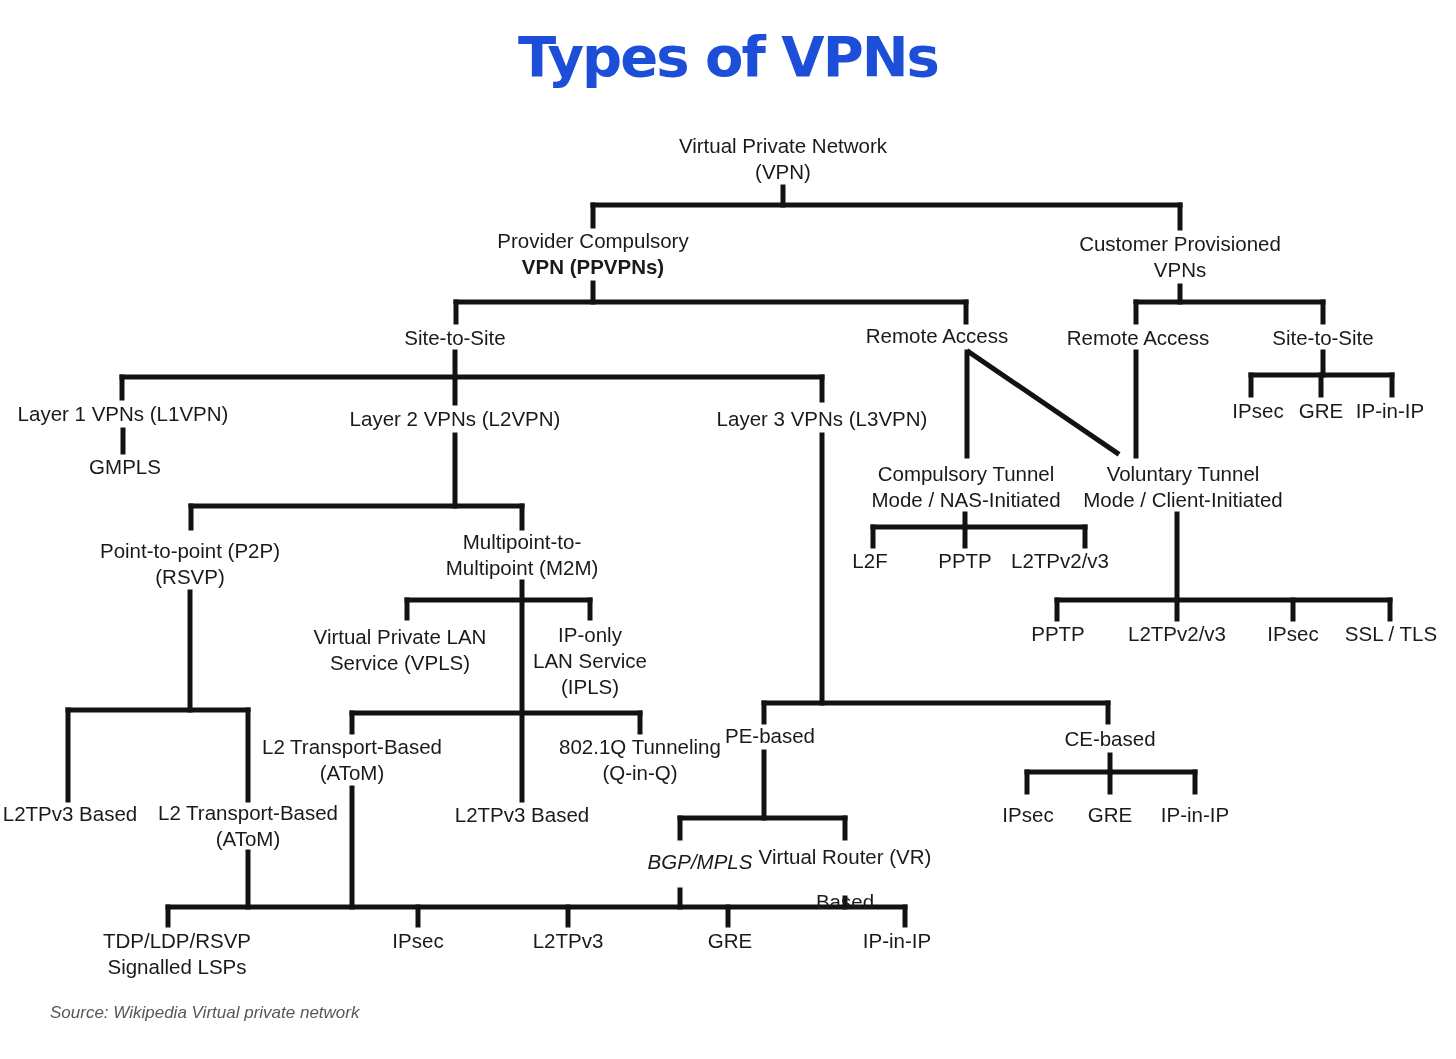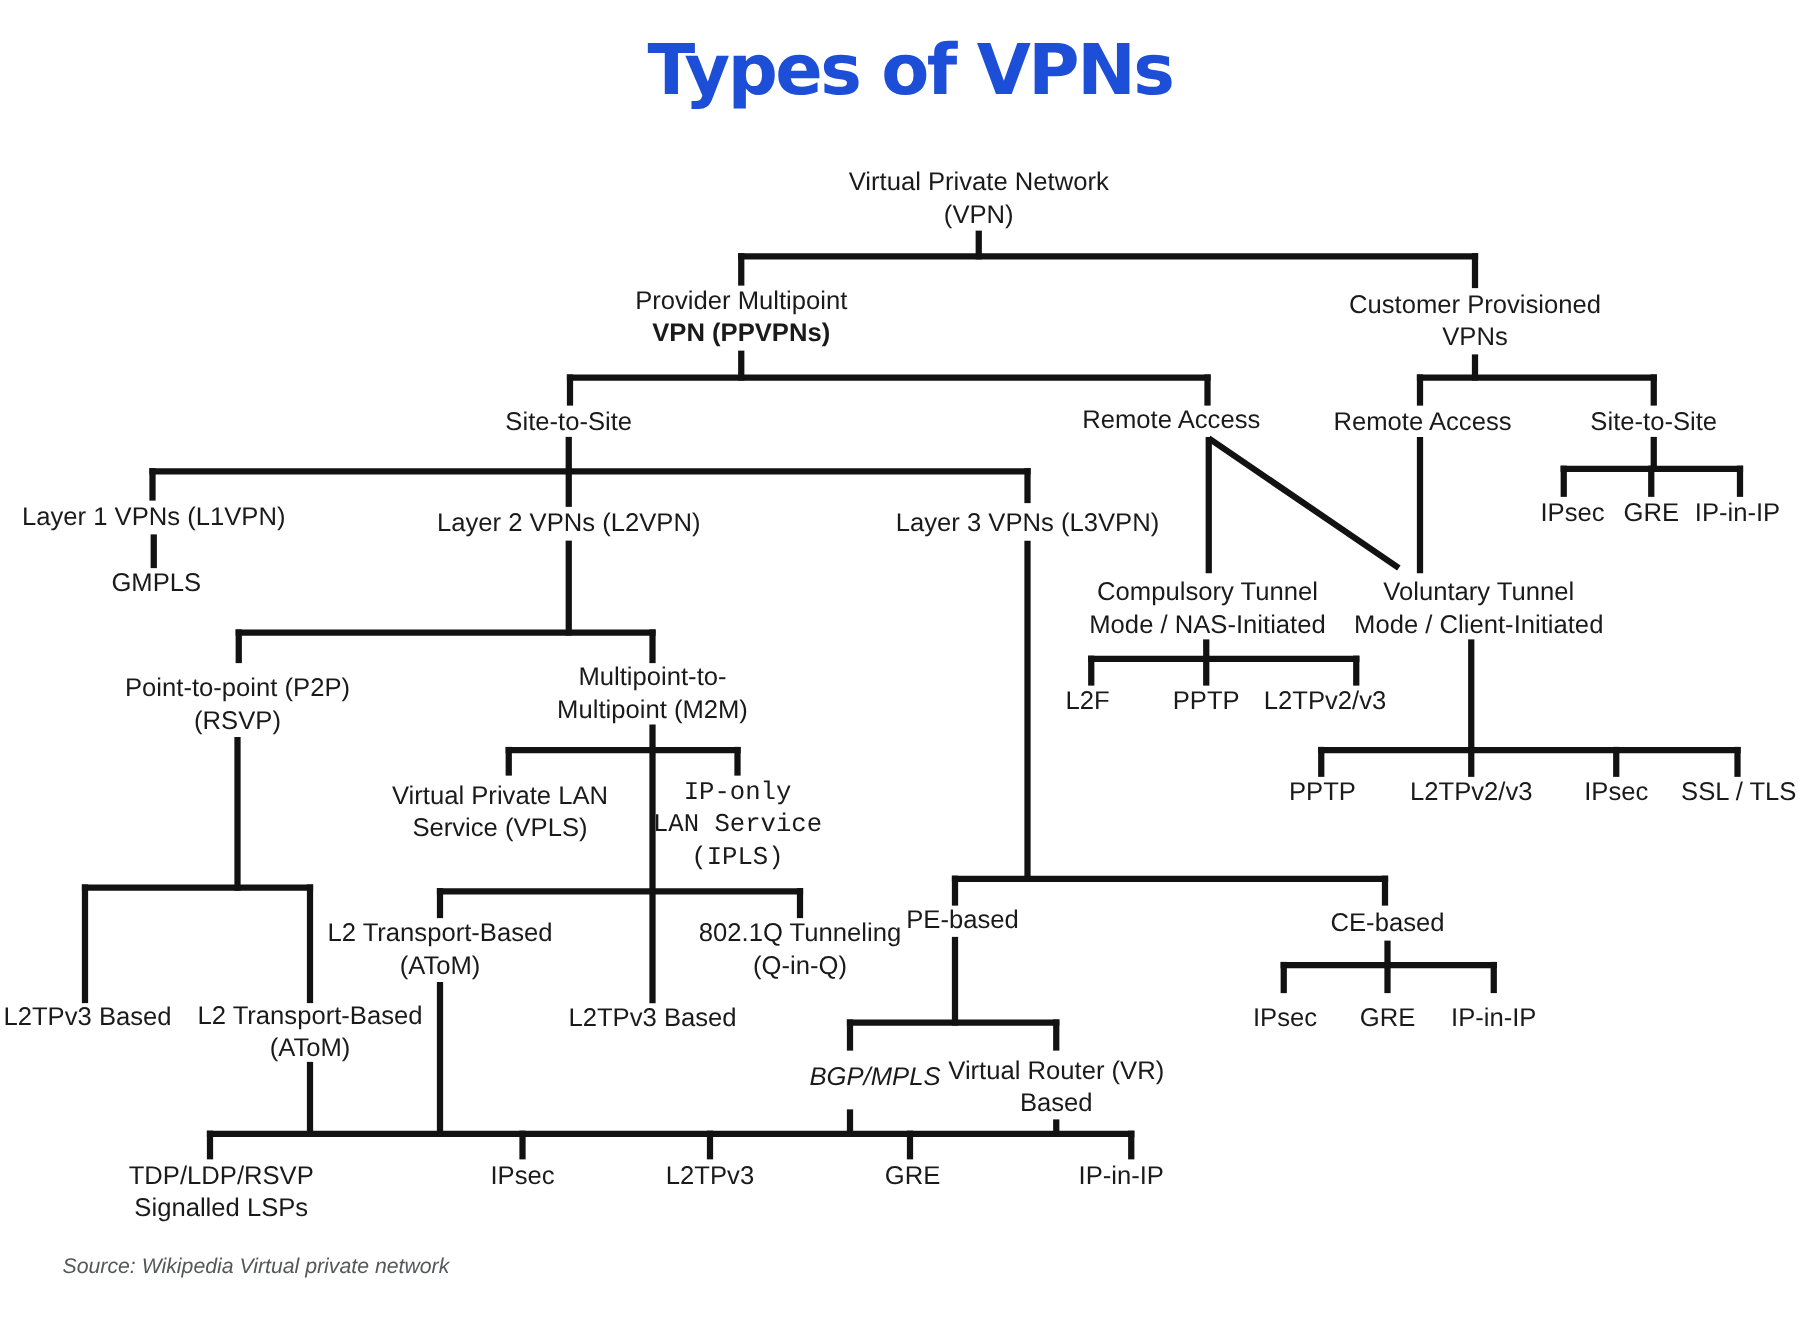--- a/index.html
+++ b/index.html
@@ -120,21 +120,21 @@
       <line x1="568" y1="907" x2="568" y2="925" stroke="#121212" stroke-width="5" stroke-linecap="square"></line>
       <line x1="728" y1="907" x2="728" y2="925" stroke="#121212" stroke-width="5" stroke-linecap="square"></line>
       <line x1="905" y1="907" x2="905" y2="925" stroke="#121212" stroke-width="5" stroke-linecap="square"></line>
     </svg>
   <div id="node-layer">
       <div class="node" style="left: 783px; top: 133px;">
         <span style="display: block;">Virtual Private Network</span>
         <span style="display: block;">(VPN)</span>
       </div>
       <div class="node" style="left: 593px; top: 228px;">
-        <span style="display: block;">Provider Multipoint</span>
+        <span style="display: block;">Provider Compulsory</span>
         <span style="display: block; font-weight: bold;">VPN (PPVPNs)</span>
       </div>
       <div class="node" style="left: 1180px; top: 231px;">
         <span style="display: block;">Customer Provisioned</span>
         <span style="display: block;">VPNs</span>
       </div>
       <div class="node" style="left: 455px; top: 325px;">
         <span style="display: block;">Site-to-Site</span>
       </div>
       <div class="node" style="left: 937px; top: 323px;">
@@ -201,21 +201,21 @@
       <div class="node" style="left: 1293px; top: 621px;">
         <span style="display: block;">IPsec</span>
       </div>
       <div class="node" style="left: 1391px; top: 621px;">
         <span style="display: block;">SSL / TLS</span>
       </div>
       <div class="node" style="left: 400px; top: 624px;">
         <span style="display: block;">Virtual Private LAN</span>
         <span style="display: block;">Service (VPLS)</span>
       </div>
-      <div class="node" style="left: 590px; top: 622px; font-family: Liberation Mono, monospace;">
+      <div class="node" style="left: 590px; top: 622px;">
         <span style="display: block;">IP-only</span>
         <span style="display: block;">LAN Service</span>
         <span style="display: block;">(IPLS)</span>
       </div>
       <div class="node" style="left: 352px; top: 734px;">
         <span style="display: block;">L2 Transport-Based</span>
         <span style="display: block;">(AToM)</span>
       </div>
       <div class="node" style="left: 640px; top: 734px;">
         <span style="display: block;">802.1Q Tunneling</span>
@@ -244,21 +244,21 @@
         <span style="display: block;">GRE</span>
       </div>
       <div class="node" style="left: 1195px; top: 802px;">
         <span style="display: block;">IP-in-IP</span>
       </div>
       <div class="node" style="left: 700px; top: 849px;">
         <span style="display: block; font-style: italic;">BGP/MPLS</span>
       </div>
       <div class="node" style="left: 845px; top: 844px;">
         <span style="display: block;">Virtual Router (VR)</span>
-        <span style="display: block;">Based</span>
+        <span style="display: block; margin-top: 19px;">Based</span>
       </div>
       <div class="node" style="left: 177px; top: 928px;">
         <span style="display: block;">TDP/LDP/RSVP</span>
         <span style="display: block;">Signalled LSPs</span>
       </div>
       <div class="node" style="left: 418px; top: 928px;">
         <span style="display: block;">IPsec</span>
       </div>
       <div class="node" style="left: 568px; top: 928px;">
         <span style="display: block;">L2TPv3</span>

